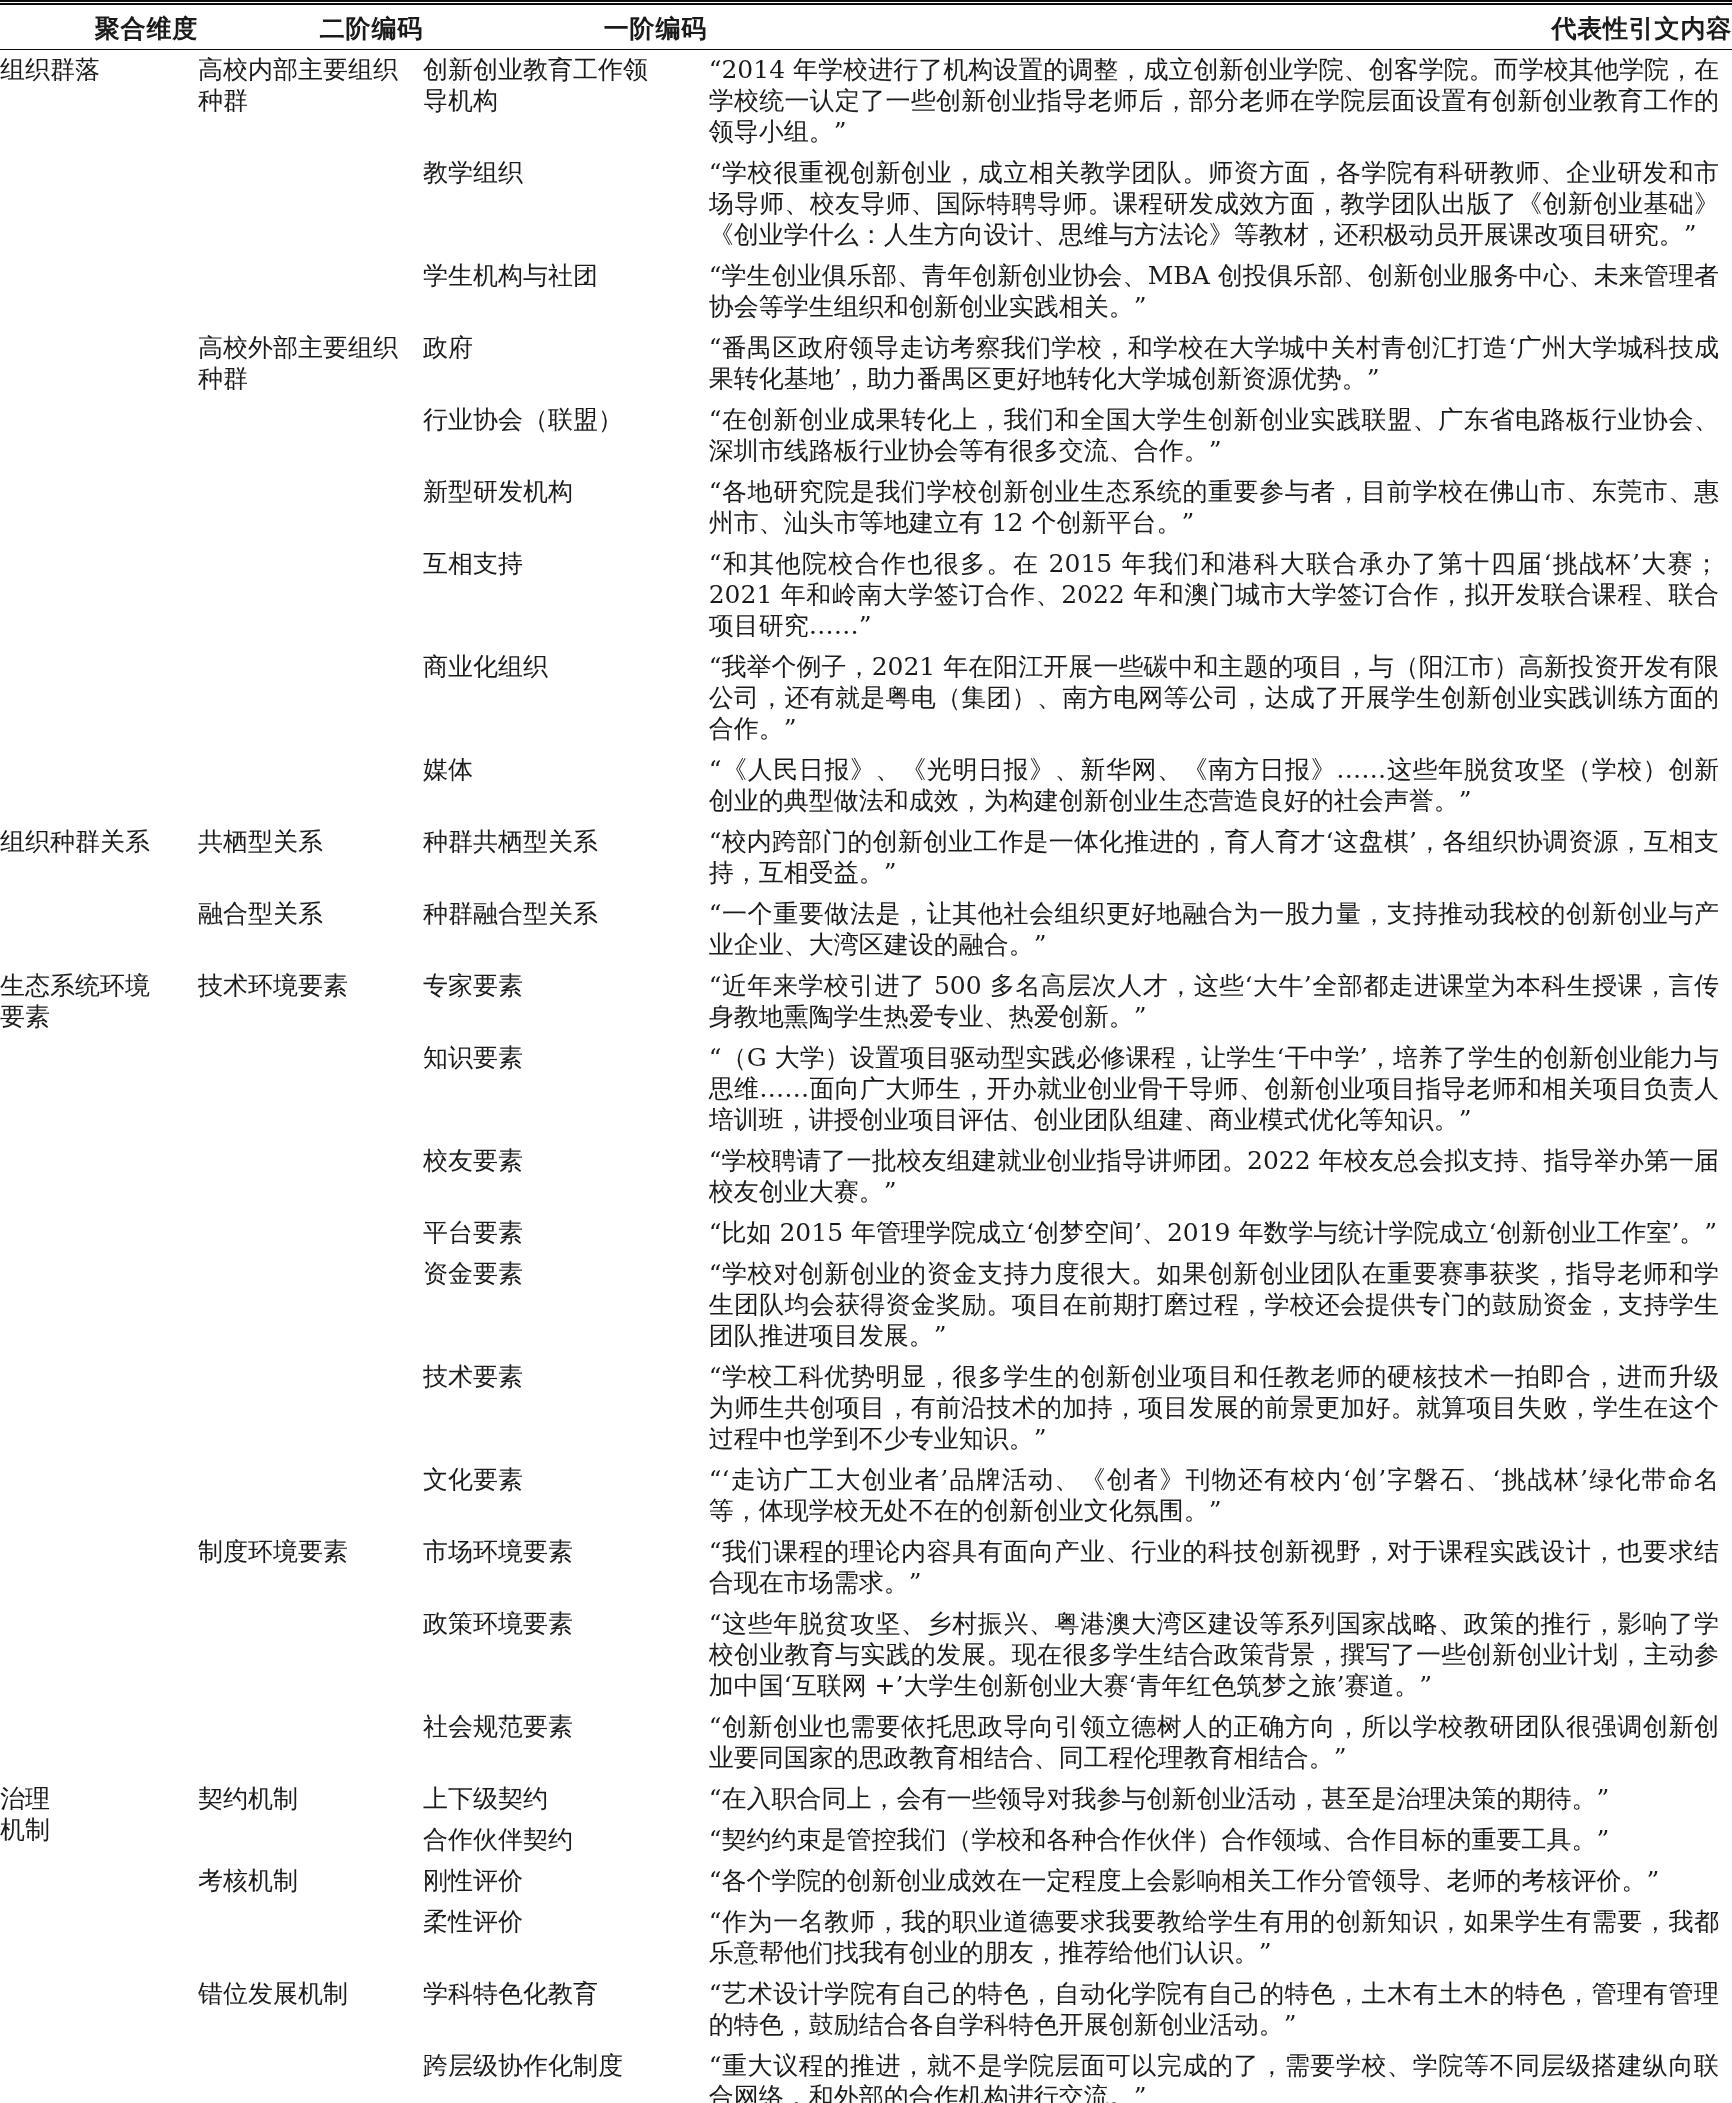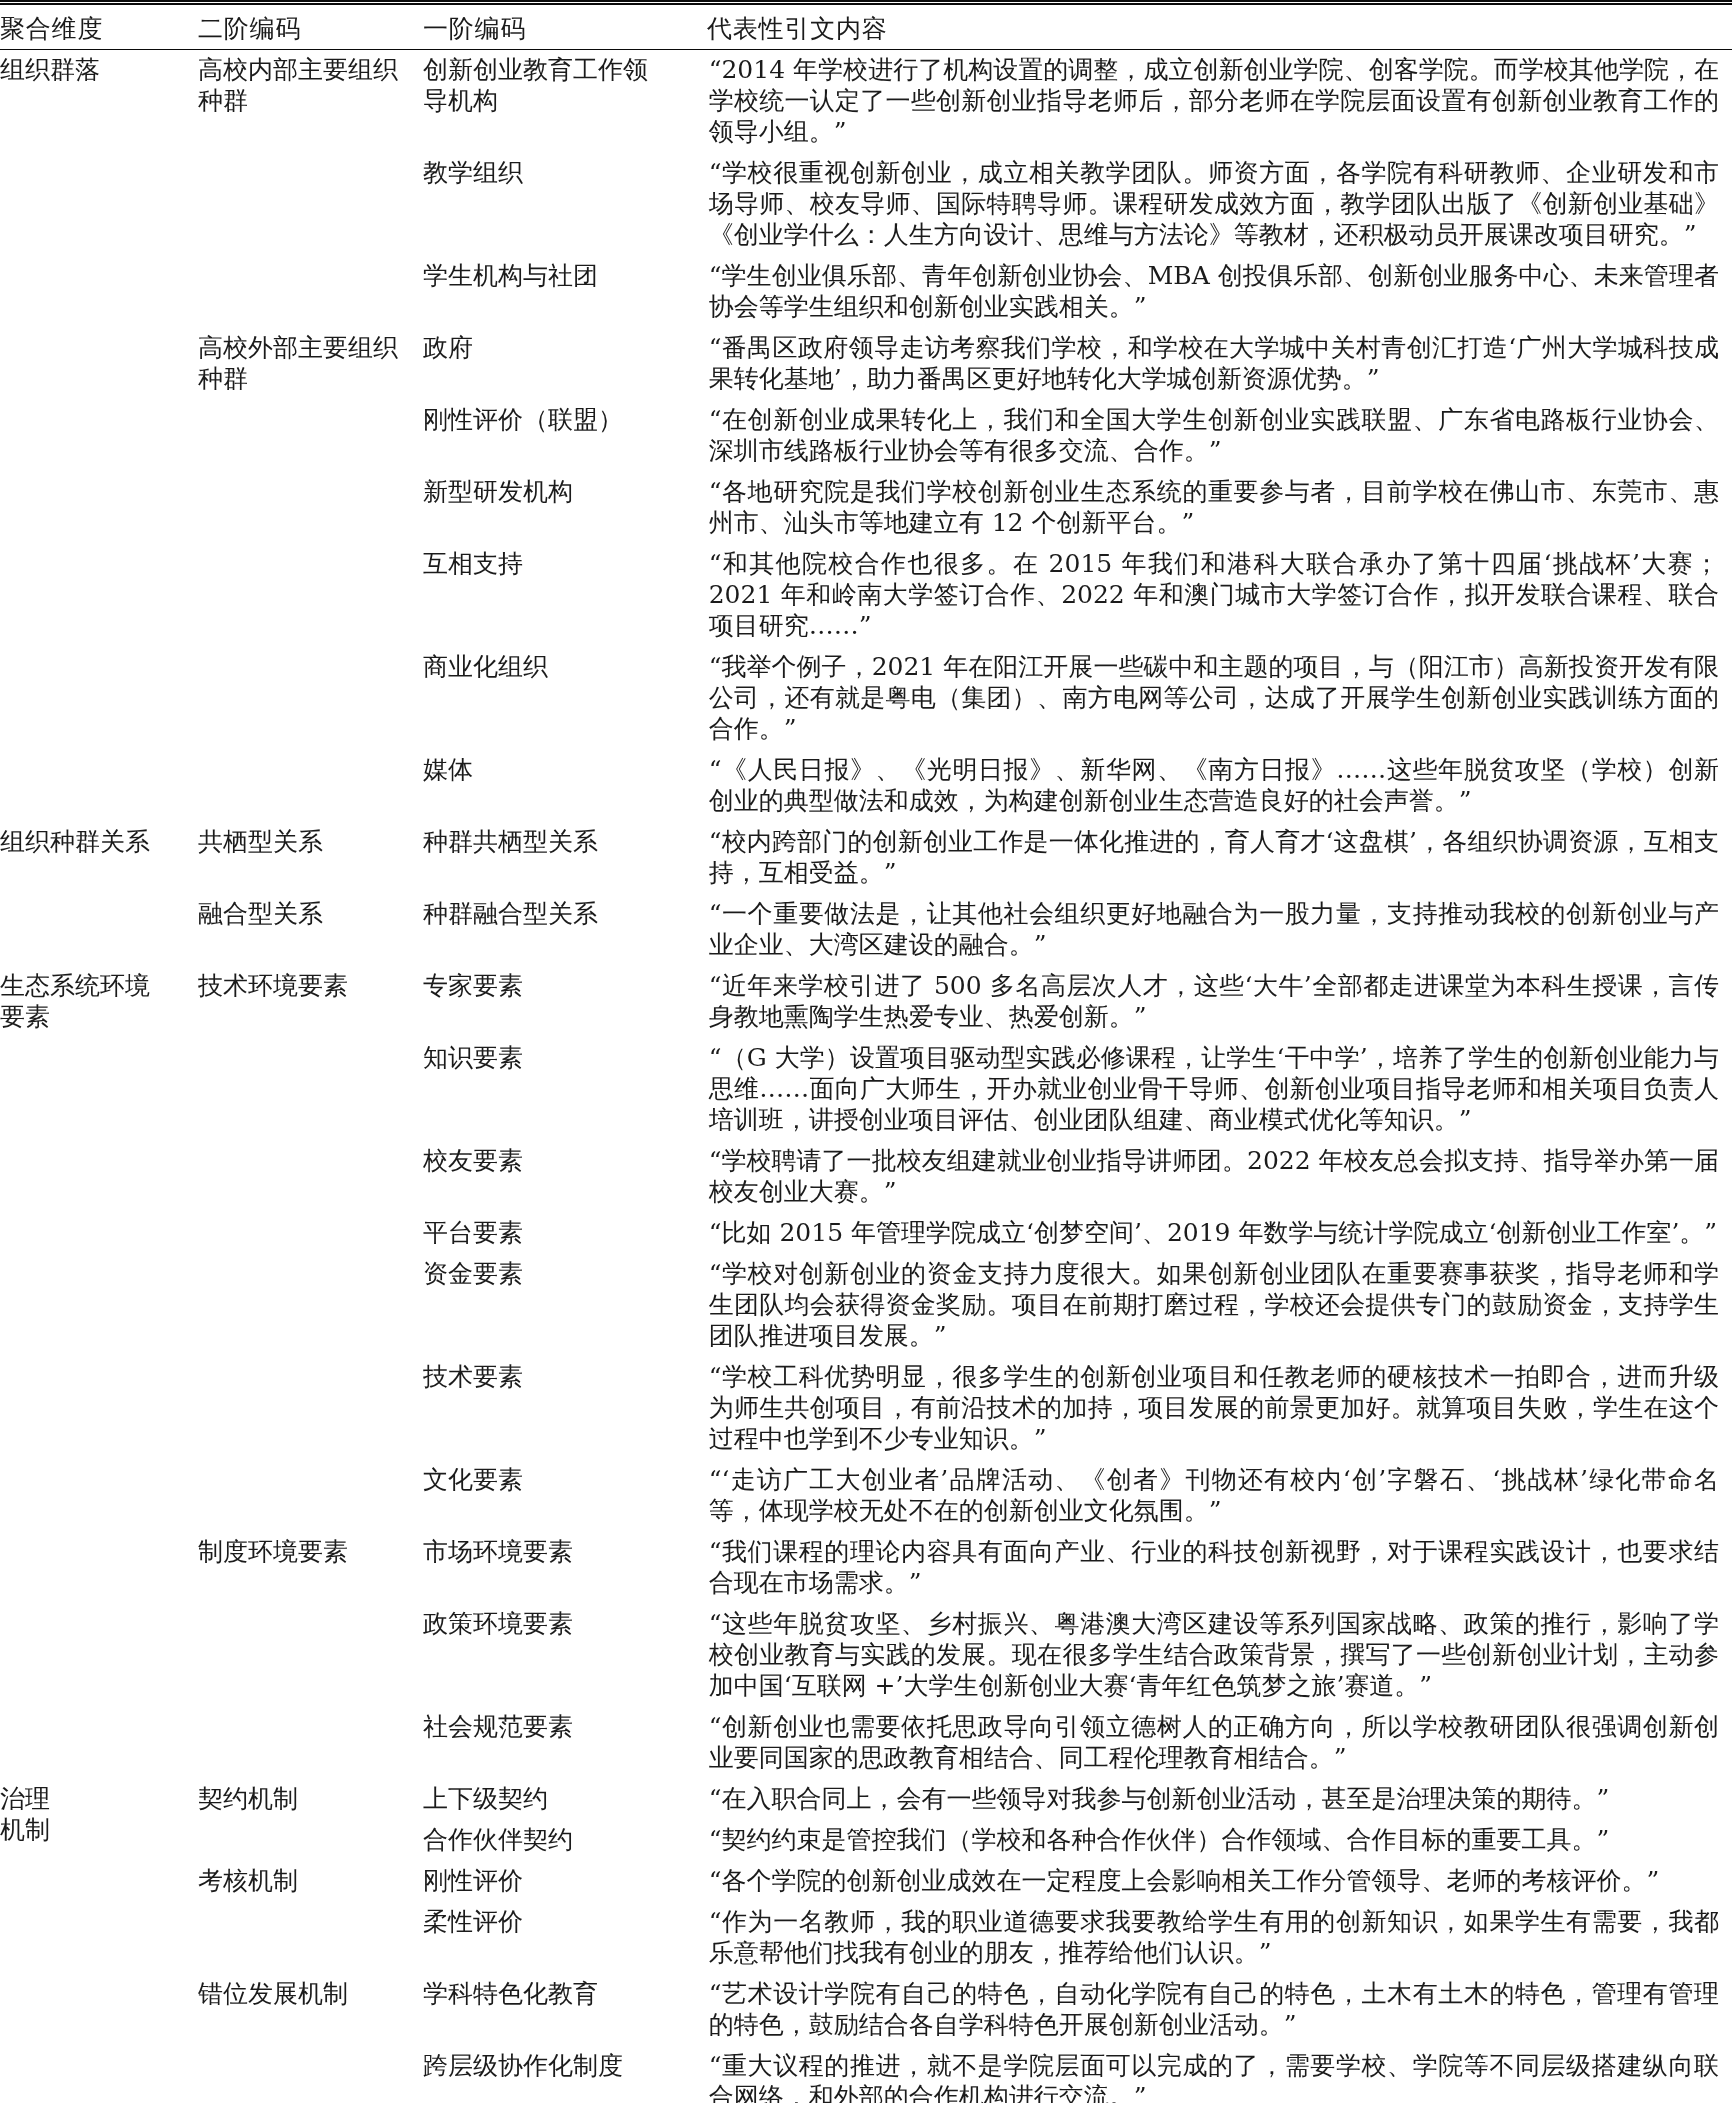--- a/index.html
+++ b/index.html
@@ -23,24 +23,24 @@
     font-size: 25px;
     line-height: 31px;
     border-top: 5.8px double #0a0a0a;
     border-bottom: 5.8px double #0a0a0a;
   }
   col.c1 { width: 198px; }
   col.c2 { width: 225px; }
   col.c3 { width: 284px; }
   col.c4 { width: auto; }
   thead th {
-    font-weight: normal;
+    font-weight: bold;
     border-bottom: 1.7px solid #0a0a0a;
     padding: 7.5px 0 5.8px;
-    text-align: left;
+    text-align: right;
     vertical-align: middle;
     letter-spacing: 0.8px;
   }
   td {
     vertical-align: top;
     padding: 4.2px 0 5.8px;
   }
   .dim-cell, .second-cell, .first-cell {
     text-align: left;
     white-space: pre-line;
@@ -87,21 +87,21 @@
           <td class="first-cell">学生机构与社团</td>
           <td class="quote-cell">“学生创业俱乐部、青年创新创业协会、MBA 创投俱乐部、创新创业服务中心、未来管理者协会等学生组织和创新创业实践相关。”</td>
         </tr>
         <tr>
           <td class="second-cell" rowspan="6">高校外部主要组织
 种群</td>
           <td class="first-cell">政府</td>
           <td class="quote-cell">“番禺区政府领导走访考察我们学校，和学校在大学城中关村青创汇打造‘广州大学城科技成果转化基地’，助力番禺区更好地转化大学城创新资源优势。”</td>
         </tr>
         <tr>
-          <td class="first-cell">刚性评价（联盟）</td>
+          <td class="first-cell">行业协会（联盟）</td>
           <td class="quote-cell">“在创新创业成果转化上，我们和全国大学生创新创业实践联盟、广东省电路板行业协会、深圳市线路板行业协会等有很多交流、合作。”</td>
         </tr>
         <tr>
           <td class="first-cell">新型研发机构</td>
           <td class="quote-cell">“各地研究院是我们学校创新创业生态系统的重要参与者，目前学校在佛山市、东莞市、惠州市、汕头市等地建立有 12 个创新平台。”</td>
         </tr>
         <tr>
           <td class="first-cell">互相支持</td>
           <td class="quote-cell">“和其他院校合作也很多。在 2015 年我们和港科大联合承办了第十四届‘挑战杯’大赛；2021 年和岭南大学签订合作、2022 年和澳门城市大学签订合作，拟开发联合课程、联合项目研究……”</td>
         </tr>

